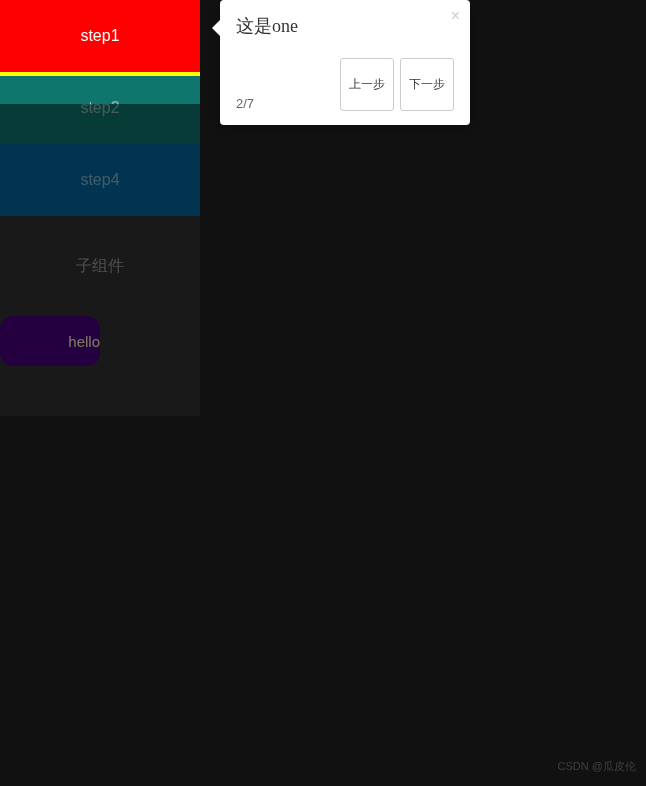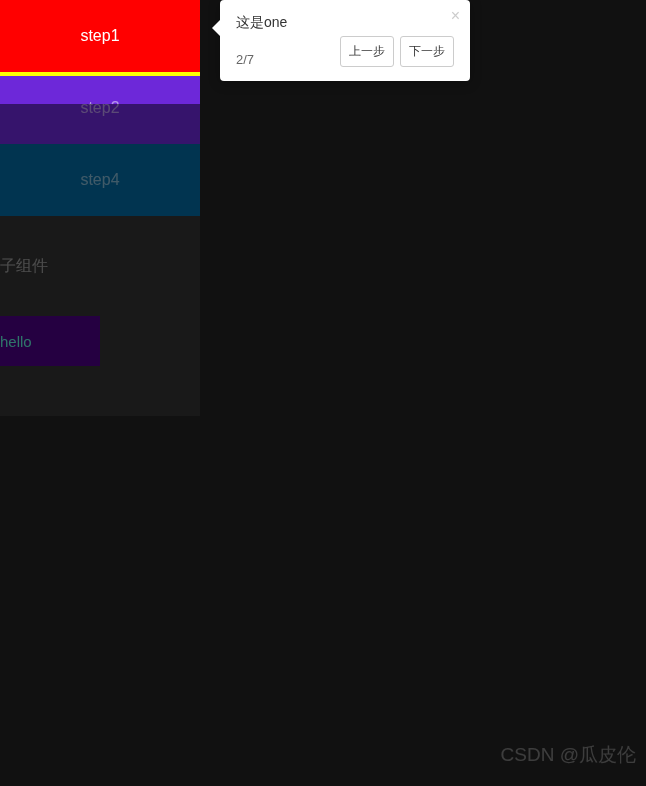--- a/index.html
+++ b/index.html
@@ -30,36 +30,37 @@
     .step1 { background: #ff0000; z-index: 20; position: relative; }
     .step1::after {
       content: '';
       position: absolute;
       bottom: -4px;
       left: 0;
       right: 0;
       height: 4px;
       background: #ffff00;
     }
-    .step2 { background: #6d28d9; }
+    .step2 { background: #0f766e; }
     .step3 { background: #006400; }
     .step4 { background: #0369a1; }
     .hello-box {
       width: 100px;
       height: 50px;
       background: #4b0082;
       display: flex;
       align-items: center;
-      justify-content: flex-start;
-      color: #5eead4;
+      justify-content: flex-end;
+      color: #fef9c3;
       font-size: 15px;
       position: relative;
+      border-radius: 13px;
     }
     .step5-container { background: #333; height: 200px; position: relative; }
-    .step5-label { padding-top: 40px; color: rgba(255,255,255,0.5); font-size: 16px; }
+    .step5-label { text-align: center; padding-top: 40px; color: rgba(255,255,255,0.5); font-size: 16px; }
     .hello-wrap { position: absolute; left: 0; top: 100px; }
     .tooltip {
       position: absolute;
       left: 220px;
       top: 0;
       width: 250px;
       background: #fff;
       border-radius: 4px;
       box-shadow: 0 2px 12px rgba(0,0,0,0.3);
       padding: 14px 16px;
@@ -85,52 +86,53 @@
       border: none;
       line-height: 1;
     }
     .tooltip-title {
       font-size: 18px;
       font-weight: bold;
       color: #222;
       margin-bottom: 10px;
     }
     .tooltip-content {
-      font-size: 14px;
+      font-size: 18px;
       color: #333;
-      margin-bottom: 4px;
+      margin-bottom: 20px;
+      font-family: Liberation Serif, serif;
     }
     .tooltip-footer {
       display: flex;
       align-items: flex-end;
       justify-content: space-between;
     }
     .tooltip-counter {
       font-size: 13px;
       color: #666;
     }
     .tooltip-buttons {
       display: flex;
       gap: 6px;
     }
     .tooltip-btn {
       border: 1px solid #ccc;
       background: #fff;
-      padding: 6px 8px;
+      padding: 17px 8px;
       font-size: 12px;
       border-radius: 3px;
       cursor: pointer;
       color: #333;
     }
     .watermark {
       position: absolute;
       right: 10px;
-      bottom: 18px;
+      bottom: 12px;
       color: rgba(255,255,255,0.4);
-      font-size: 19px;
+      font-size: 11px;
       z-index: 5;
     }
     .dim-layer {
       position: absolute;
       background: rgba(0,0,0,0.5);
       z-index: 10;
     }
   </style>
 </head>
 <body>

